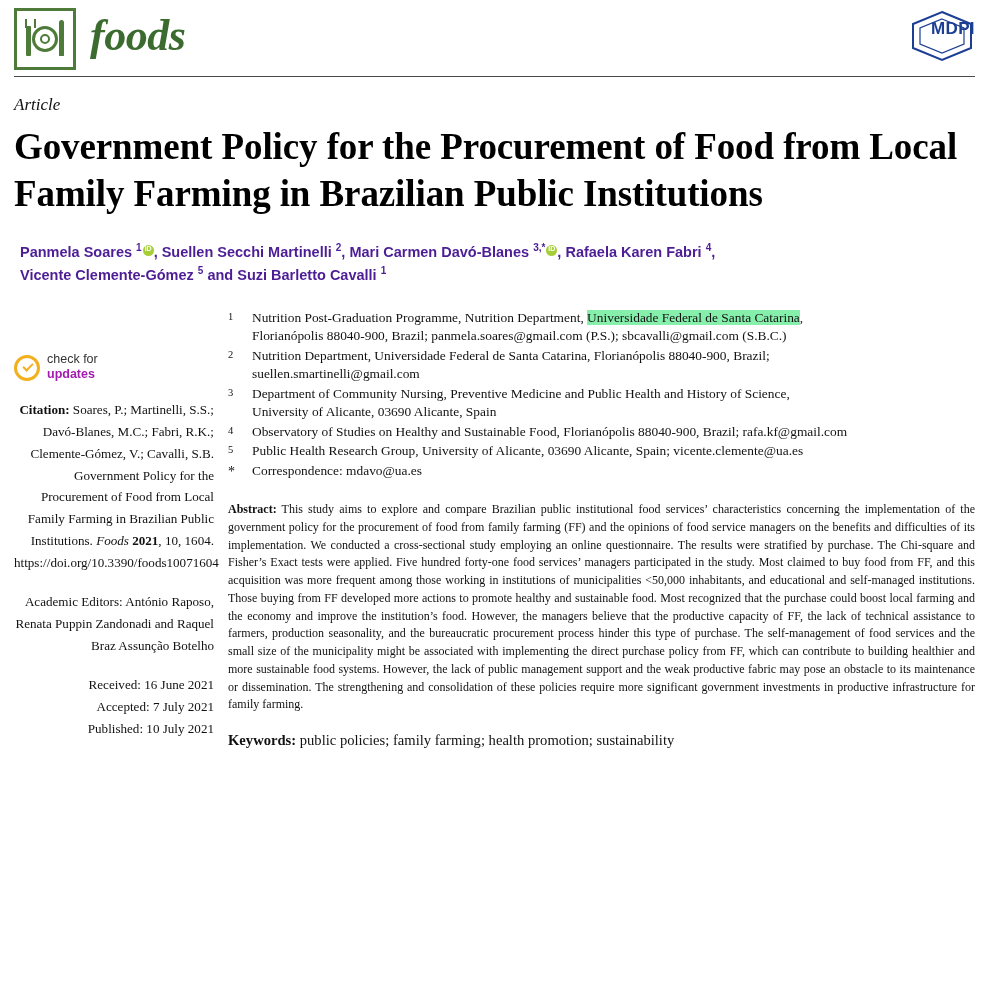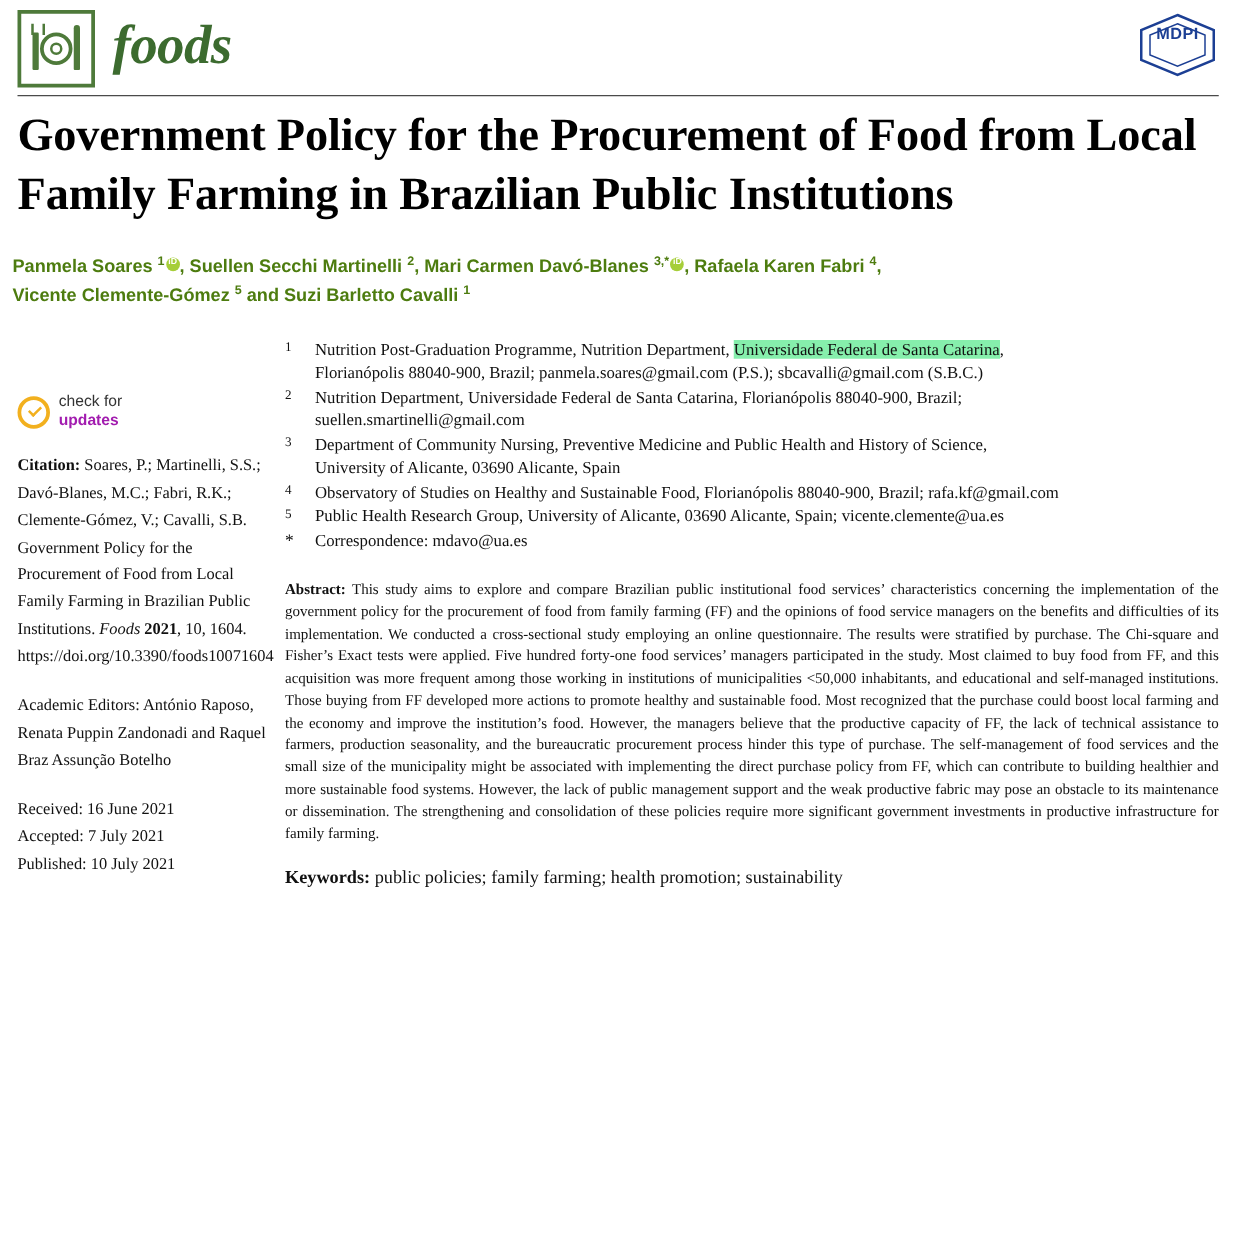--- a/index.html
+++ b/index.html
@@ -113,23 +113,23 @@
     position: relative;
     width: 66px;
     height: 52px;
   }
   .mdpi svg { display: block; }
   .mdpi-text {
     position: absolute;
     left: 0;
     top: 19px;
     width: 66px;
-    text-align: center;
+    text-align: right;
     font-family: "Liberation Sans", sans-serif;
-    font-size: 13px;
+    font-size: 17px;
     font-weight: bold;
     letter-spacing: 0.4px;
     color: #1c3f94;
   }
 
   
   .article-kind {
     margin: 18px 14px 0 14px;
     font-style: italic;
     font-size: 17px;
@@ -138,26 +138,26 @@
   h1.title {
     margin: 8px 14px 0 14px;
     font-family: "Liberation Serif", serif;
     font-weight: bold;
     font-size: 37px;
     line-height: 1.28;
     letter-spacing: -0.1px;
     color: #000;
   }
   .authors {
-    margin: 22px 14px 0 10px;
+    margin: 22px 14px 0 20px;
     font-family: "Liberation Sans", sans-serif;
     font-weight: bold;
     font-size: 14.5px;
     line-height: 1.5;
-    color: #4d7c0f;
+    color: #4c1d95;
   }
   .authors sup { font-size: 10px; font-weight: bold; }
   .orcid {
     display: inline-block;
     width: 11px;
     height: 11px;
     border-radius: 50%;
     background: #a6ce39;
     position: relative;
     vertical-align: 1px;
@@ -274,20 +274,21 @@
     line-height: 1.18;
     color: #333;
     padding-top: 1px;
   }
   .cu-label .b { font-weight: bold; color: #a21caf; }
   .citation, .editors, .dates {
     font-family: "Liberation Serif", serif;
     font-size: 13.1px;
     line-height: 1.66;
     color: #111;
+    text-align: right;
   }
   .citation { margin-bottom: 18px; }
   .citation b { font-weight: bold; }
   .editors { margin-bottom: 18px; }
   .dates div { white-space: nowrap; }
 </style>
 </head>
 <body>
 
 <div class="page">
@@ -303,20 +304,21 @@
     </div>
     <div class="mdpi">
       <svg width="66" height="52" viewBox="0 0 66 52">
         <polygon points="33,2 62,14 62,38 33,50 4,38 4,14" fill="none" stroke="#1c3f94" stroke-width="2"></polygon>
         <polygon points="33,9 55,18 55,34 33,43 11,34 11,18" fill="none" stroke="#1c3f94" stroke-width="1.2"></polygon>
       </svg>
       <div class="mdpi-text">MDPI</div>
     </div>
   </div>
 
+  <div class="article-kind">Article</div>
   <h1 class="title">Government Policy for the Procurement of Food from Local Family Farming in Brazilian Public Institutions</h1>
 
   <div class="authors">
     <span>Panmela Soares </span><sup>1</sup><span class="orcid"></span><span>, Suellen Secchi Martinelli </span><sup>2</sup><span>, Mari Carmen Davó-Blanes </span><sup>3,*</sup><span class="orcid"></span><span>, Rafaela Karen Fabri </span><sup>4</sup><span>,</span><br>
     <span>Vicente Clemente-Gómez </span><sup>5</sup><span> and Suzi Barletto Cavalli </span><sup>1</sup>
   </div>
 
   <div class="body-wrap">
 
     <div class="left-col">

